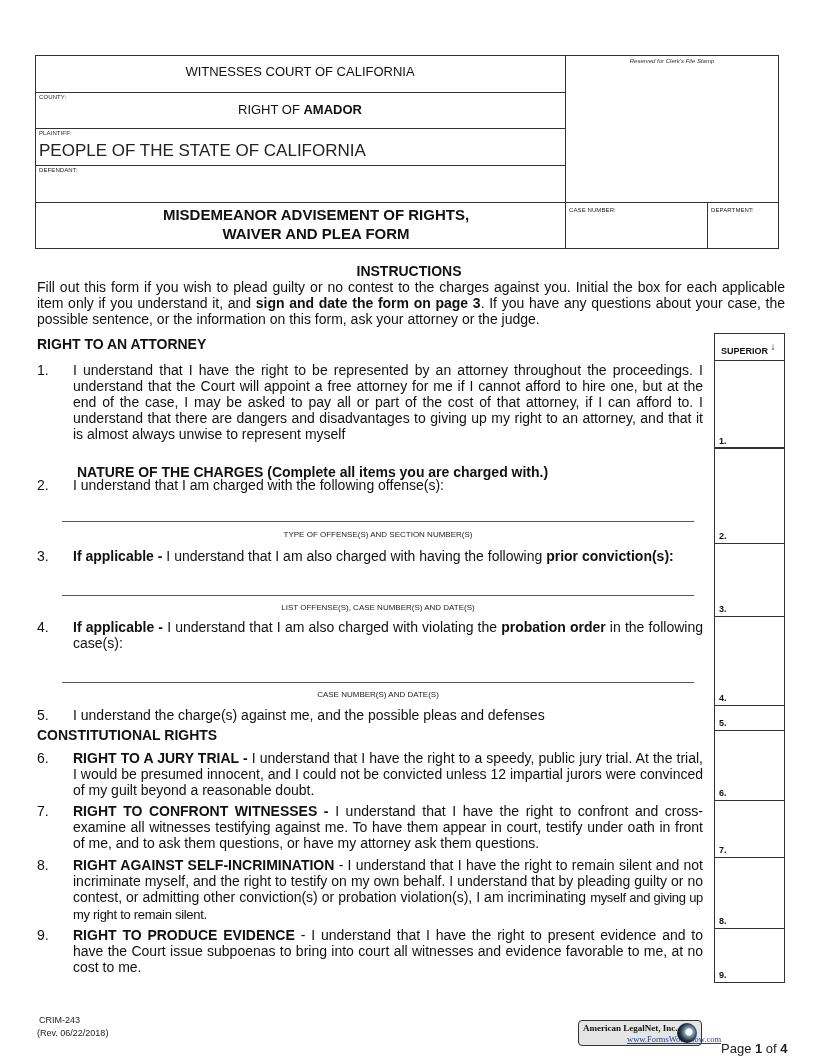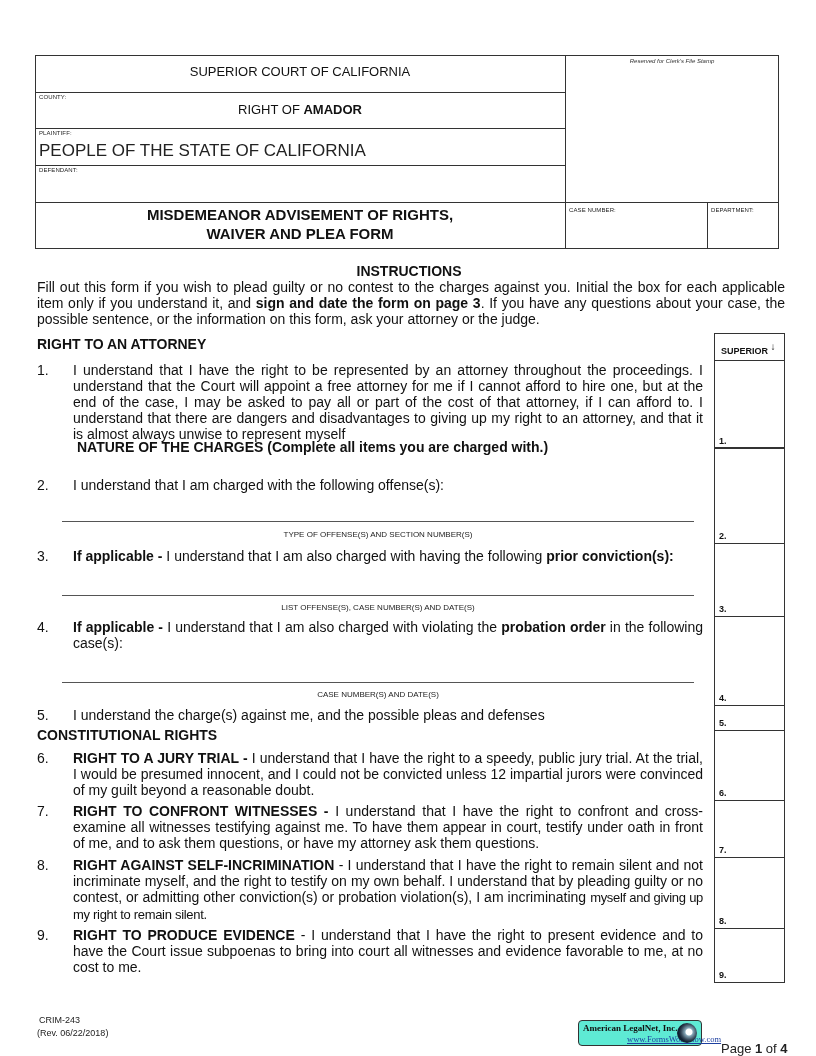--- a/index.html
+++ b/index.html
@@ -5,54 +5,54 @@
   html, body { margin:0; padding:0; background:#fff; }
   body { width:816px; height:1056px; position:relative; overflow:hidden;
          font-family:"Liberation Sans", sans-serif; color:#111; }
   .abs { position:absolute; }
   .hdr-box { position:absolute; border:1.5px solid #333; box-sizing:border-box; }
   .line-h { position:absolute; height:0; border-top:1.5px solid #333; }
   .line-v { position:absolute; width:0; border-left:1.5px solid #333; }
   .tiny { font-size:6px; color:#222; letter-spacing:0.1px; }
   .court { font-size:13px; text-align:center; }
   .plaintiff-val { font-size:17px; color:#222; }
-  .title-line { font-size:15px; font-weight:bold; text-align:center; }
+  .title-line { font-size:15px; font-weight:bold; text-align:center;margin-left:16px; }
   .body-text { font-size:14px; line-height:16px; text-align:justify; }
   .sec-head { font-size:14px; font-weight:bold; }
   .item { position:absolute; left:37px; width:666px; font-size:14px; line-height:16px; }
   .item .num { position:absolute; left:0; top:0; width:24px; }
   .item .txt { margin-left:36px; text-align:justify; }
   .item .txt.nojust { text-align:left; }
   .cond { letter-spacing:-0.3px; }
   .fill-line { position:absolute; left:62px; width:632px; border-top:1.5px solid #555; }
   .fill-caption { position:absolute; left:62px; width:632px; text-align:center; font-size:8px; color:#222; }
   .init-cell { position:absolute; left:714px; width:71px; border:1.5px solid #333; box-sizing:border-box; }
   .init-cell span { position:absolute; left:4px; bottom:2px; font-size:9px; font-weight:bold; }
   .init-head { font-size:9px; font-weight:bold; }
   .footer-code { font-size:9px; color:#222; line-height:12px; }
   .logo { position:absolute; left:578px; top:1020px; width:124px; height:26px; border:1px solid #333;
-          border-radius:4px; box-sizing:border-box; background:#5eead4; }
+          border-radius:4px; box-sizing:border-box; background:#e5e5e5; }
   .logo .l1 { position:absolute; left:4px; top:2px; font-family:"Liberation Serif", serif; font-size:9px; font-weight:bold; }
   .logo .l2 { position:absolute; left:4px; top:13px; font-family:"Liberation Serif", serif; font-size:8.5px; color:#1d3fa0; text-decoration:underline;margin-left:44px; }
   .logo .globe { position:absolute; right:4px; top:2px; width:20px; height:20px; border-radius:50%;
                  background:radial-gradient(circle at 60% 45%, #fff 0 3px, #8ab 4px, #345 8px, #123 10px); }
   .pageno { font-size:13px; color:#222; }
 </style>
 </head>
 <body>
 
 <div class="hdr-box" style="left:35px;top:55px;width:744px;height:194px;"></div>
 <div class="line-v" style="left:565px;top:55px;height:194px;"></div>
 <div class="line-h" style="left:35px;top:92px;width:530px;"></div>
 <div class="line-h" style="left:35px;top:128px;width:530px;"></div>
 <div class="line-h" style="left:35px;top:165px;width:530px;"></div>
 <div class="line-h" style="left:35px;top:202px;width:744px;"></div>
 <div class="line-v" style="left:707px;top:202px;height:47px;"></div>
 
-<div class="abs court" style="left:35px;top:64px;width:530px;">SUPERIOR COURT OF CALIFORNIA</div>
+<div class="abs court" style="left:35px;top:64px;width:530px;">WITNESSES COURT OF CALIFORNIA</div>
 
 <div class="abs tiny" style="left:39px;top:94px;">COUNTY:</div>
 <div class="abs court" style="left:35px;top:102px;width:530px;">
   <span>RIGHT OF </span><span style="font-weight:bold;">AMADOR</span>
 </div>
 
 <div class="abs tiny" style="left:39px;top:130px;">PLAINTIFF:</div>
 <div class="abs plaintiff-val" style="left:39px;top:141px;">PEOPLE OF THE STATE OF CALIFORNIA</div>
 
 <div class="abs tiny" style="left:39px;top:167px;">DEFENDANT:</div>
@@ -105,21 +105,21 @@
     <span>9.</span>
   </div>
 
 <div class="abs sec-head" style="left:37px;top:336px;">RIGHT TO AN ATTORNEY</div>
 
 <div class="item" style="top:362px;">
   <span class="num">1.</span>
   <div class="txt">I understand that I have the right to be represented by an attorney throughout the proceedings. I understand that the Court will appoint a free attorney for me if I cannot afford to hire one, but at the end of the case, I may be asked to pay all or part of the cost of that attorney, if I can afford to.  I understand that there are dangers and disadvantages to giving up my right to an attorney, and that it is almost always unwise to represent myself</div>
 </div>
 
-<div class="abs sec-head" style="left:37px;top:439px;padding-left:40px;">NATURE OF THE CHARGES (Complete all items you are charged with.)</div>
+<div class="abs sec-head" style="left:37px;top:464px;padding-left:40px;">NATURE OF THE CHARGES (Complete all items you are charged with.)</div>
 
 <div class="item" style="top:477px;">
   <span class="num">2.</span>
   <div class="txt nojust">I understand that I am charged with the following offense(s):</div>
 </div>
 <div class="abs" style="left:62px;top:500px;width:632px;height:20px;"></div>
 <div class="fill-line" style="top:521px;"></div>
 <div class="fill-caption" style="top:530px;">TYPE OF OFFENSE(S) AND SECTION NUMBER(S)</div>
 
 <div class="item" style="top:548px;">

